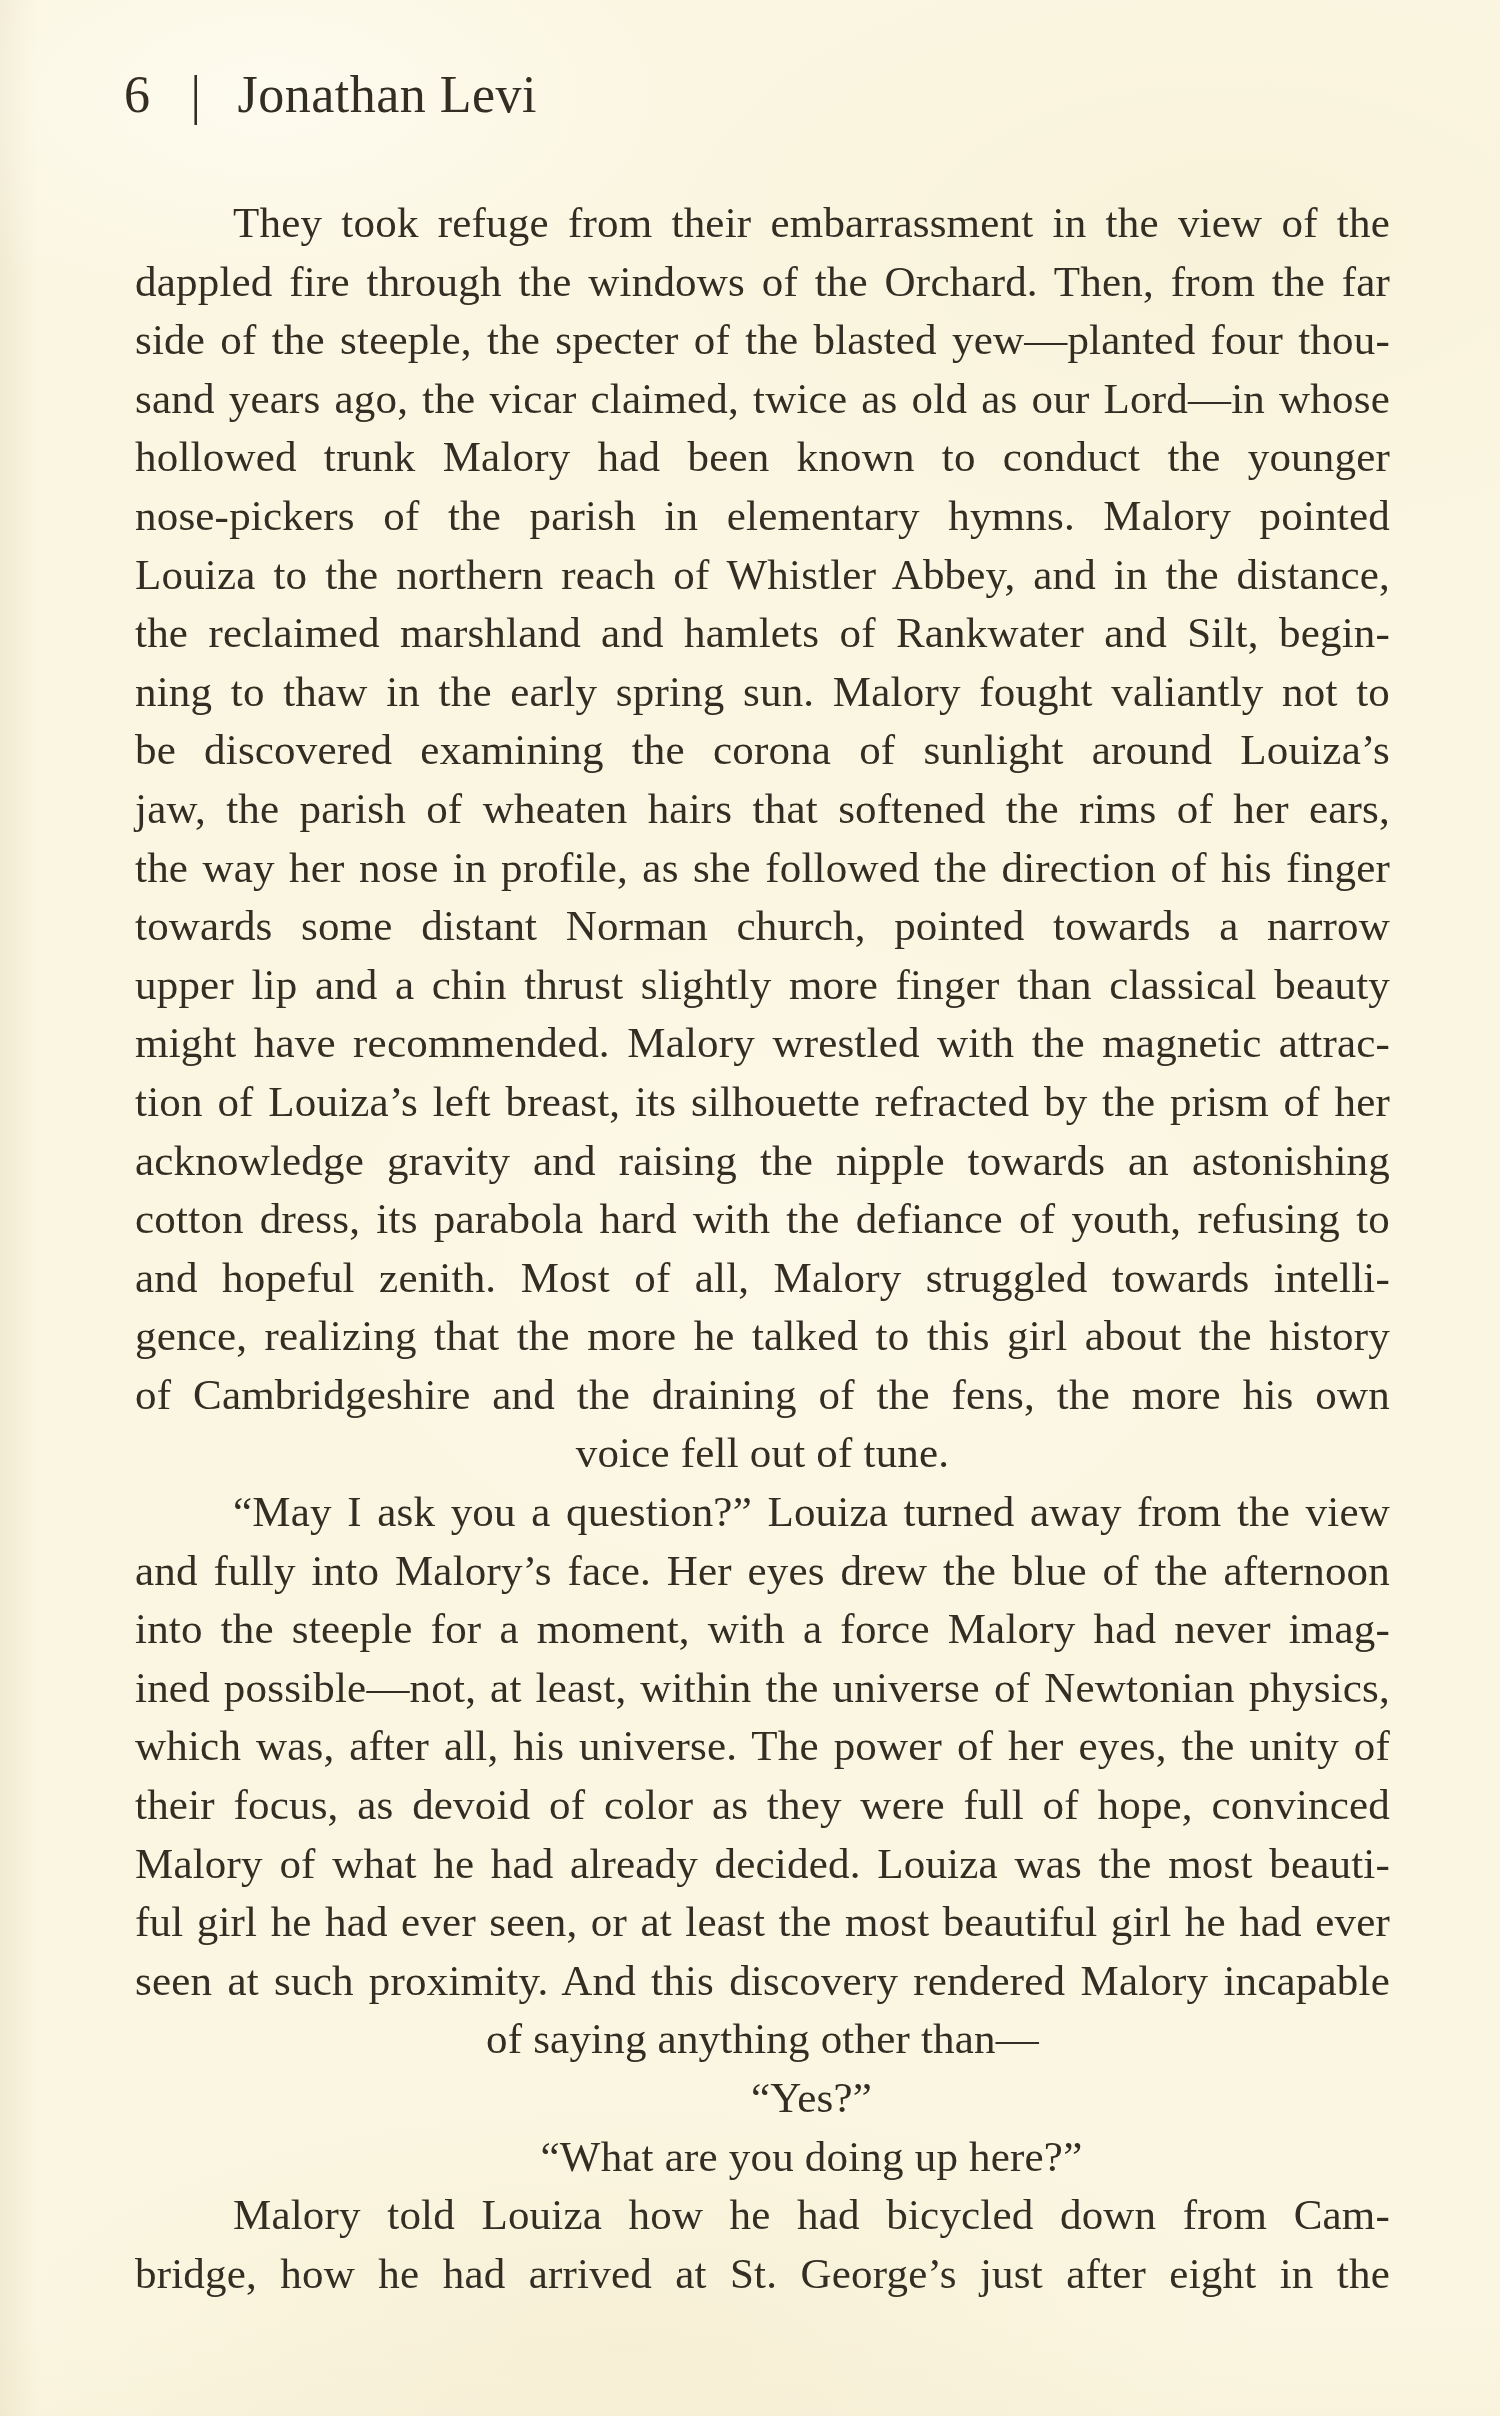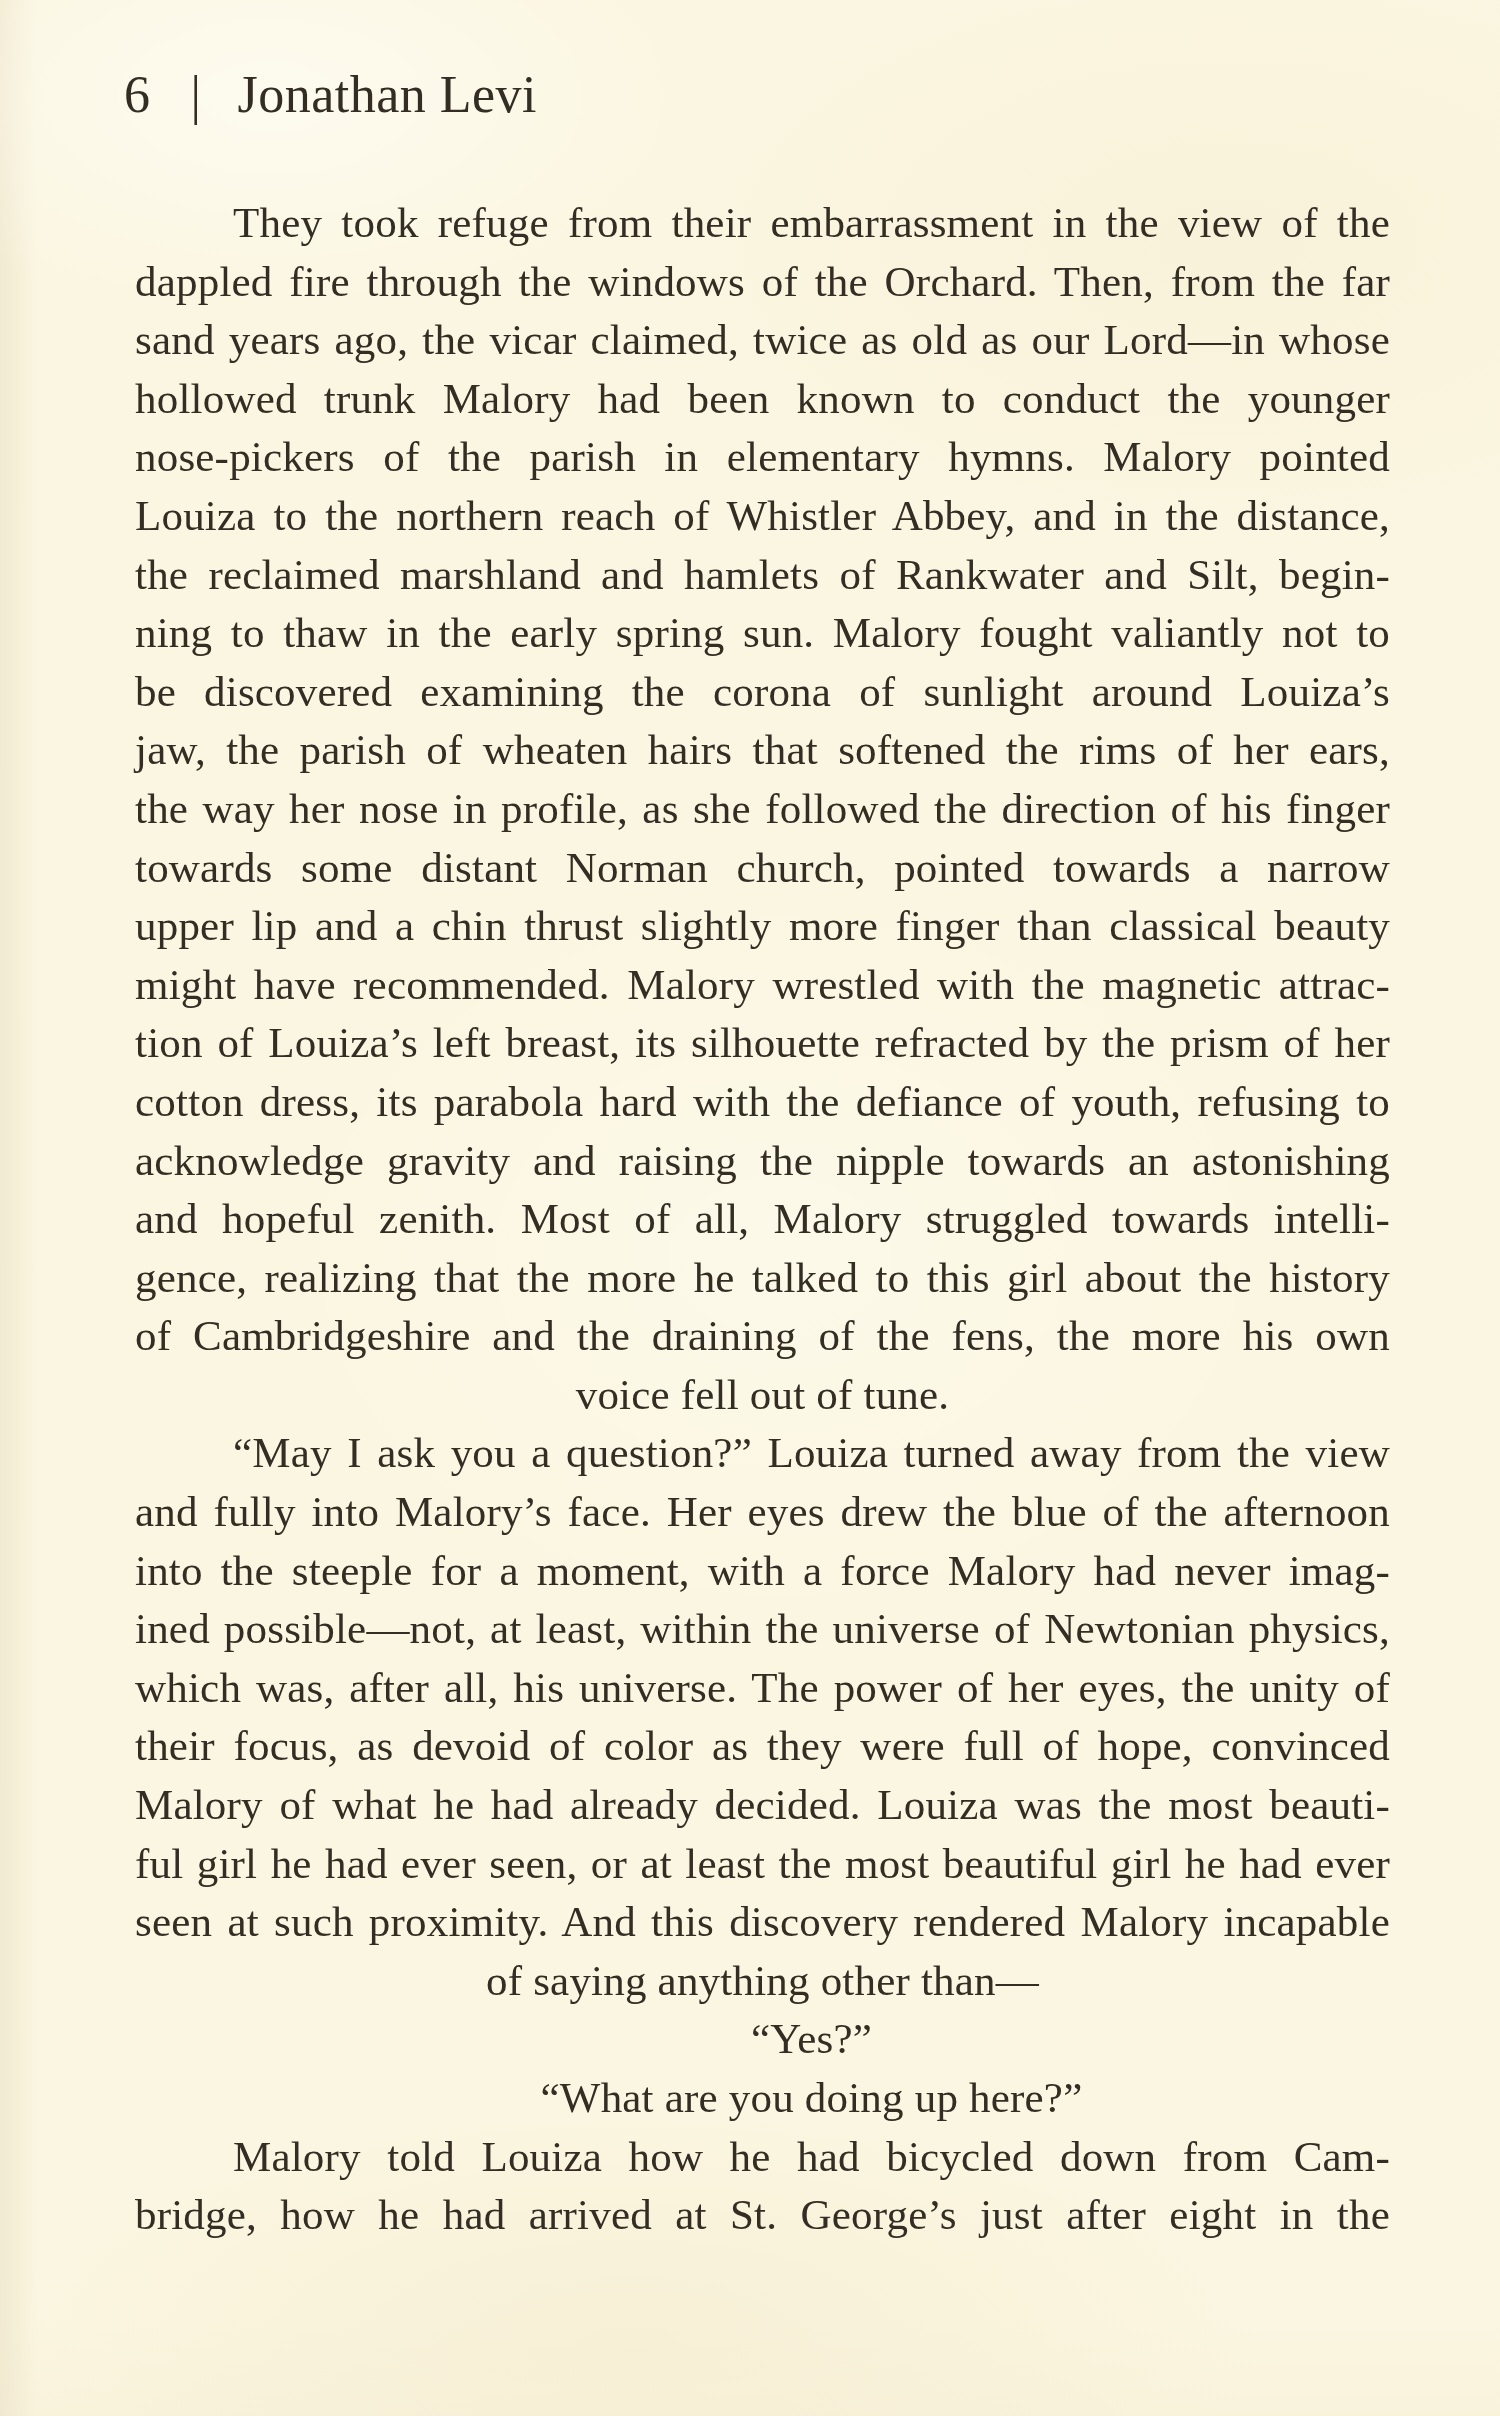--- a/index.html
+++ b/index.html
@@ -64,35 +64,36 @@
 <body>
 
 <div id="book-page">
   <header id="page-header">
     <span>6</span><span class="divider">|</span><span>Jonathan Levi</span>
   </header>
   <main id="page-body">
       <div>
         <div class="text-line j indent">They took refuge from their embarrassment in the view of the</div>
         <div class="text-line j">dappled fire through the windows of the Orchard. Then, from the far</div>
+        <div class="text-line j">side of the steeple, the specter of the blasted yew—planted four thou-</div>
         <div class="text-line j">sand years ago, the vicar claimed, twice as old as our Lord—in whose</div>
         <div class="text-line j">hollowed trunk Malory had been known to conduct the younger</div>
         <div class="text-line j">nose-pickers of the parish in elementary hymns. Malory pointed</div>
         <div class="text-line j">Louiza to the northern reach of Whistler Abbey, and in the distance,</div>
         <div class="text-line j">the reclaimed marshland and hamlets of Rankwater and Silt, begin-</div>
         <div class="text-line j">ning to thaw in the early spring sun. Malory fought valiantly not to</div>
         <div class="text-line j">be discovered examining the corona of sunlight around Louiza’s</div>
         <div class="text-line j">jaw, the parish of wheaten hairs that softened the rims of her ears,</div>
         <div class="text-line j">the way her nose in profile, as she followed the direction of his finger</div>
         <div class="text-line j">towards some distant Norman church, pointed towards a narrow</div>
         <div class="text-line j">upper lip and a chin thrust slightly more finger than classical beauty</div>
         <div class="text-line j">might have recommended. Malory wrestled with the magnetic attrac-</div>
         <div class="text-line j">tion of Louiza’s left breast, its silhouette refracted by the prism of her</div>
+        <div class="text-line j">acknowledge gravity and raising the nipple towards an astonishing</div>
         <div class="text-line j">cotton dress, its parabola hard with the defiance of youth, refusing to</div>
-        <div class="text-line j">acknowledge gravity and raising the nipple towards an astonishing</div>
         <div class="text-line j">and hopeful zenith. Most of all, Malory struggled towards intelli-</div>
         <div class="text-line j">gence, realizing that the more he talked to this girl about the history</div>
         <div class="text-line j">of Cambridgeshire and the draining of the fens, the more his own</div>
         <div class="text-line">voice fell out of tune.</div>
       </div>
       <div>
         <div class="text-line j indent">“May I ask you a question?” Louiza turned away from the view</div>
         <div class="text-line j">and fully into Malory’s face. Her eyes drew the blue of the afternoon</div>
         <div class="text-line j">into the steeple for a moment, with a force Malory had never imag-</div>
         <div class="text-line j">ined possible—not, at least, within the universe of Newtonian physics,</div>

